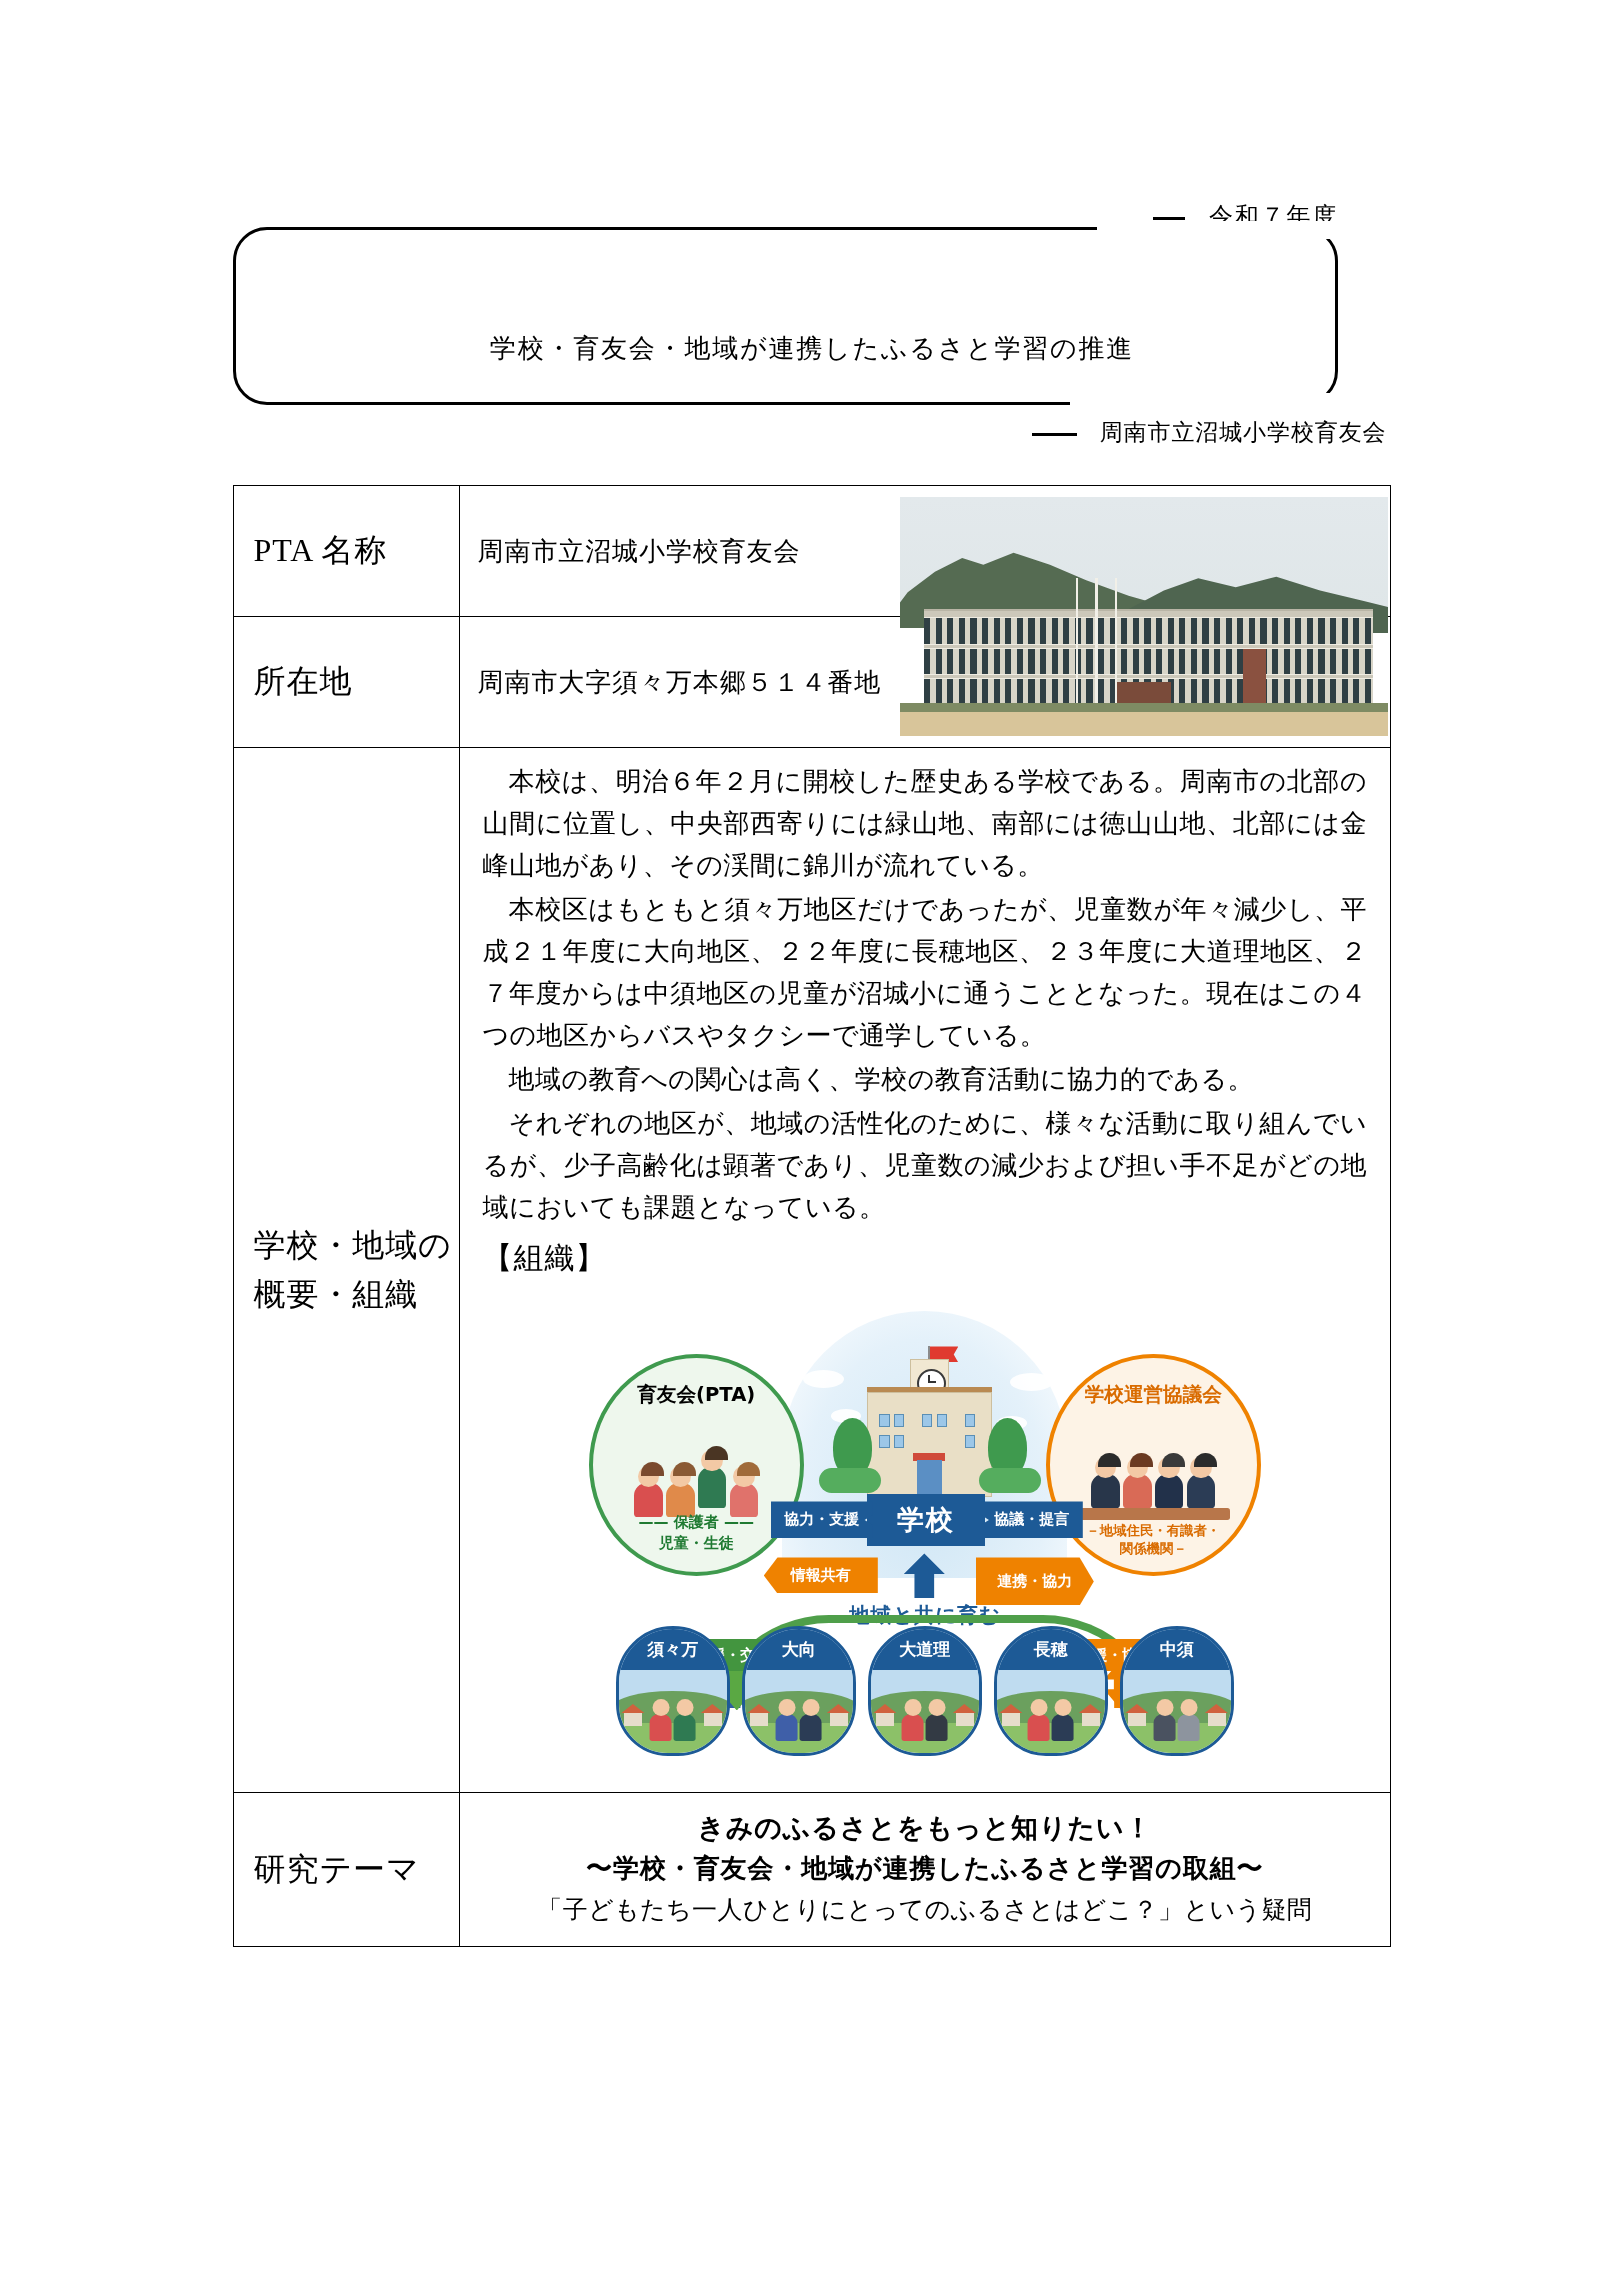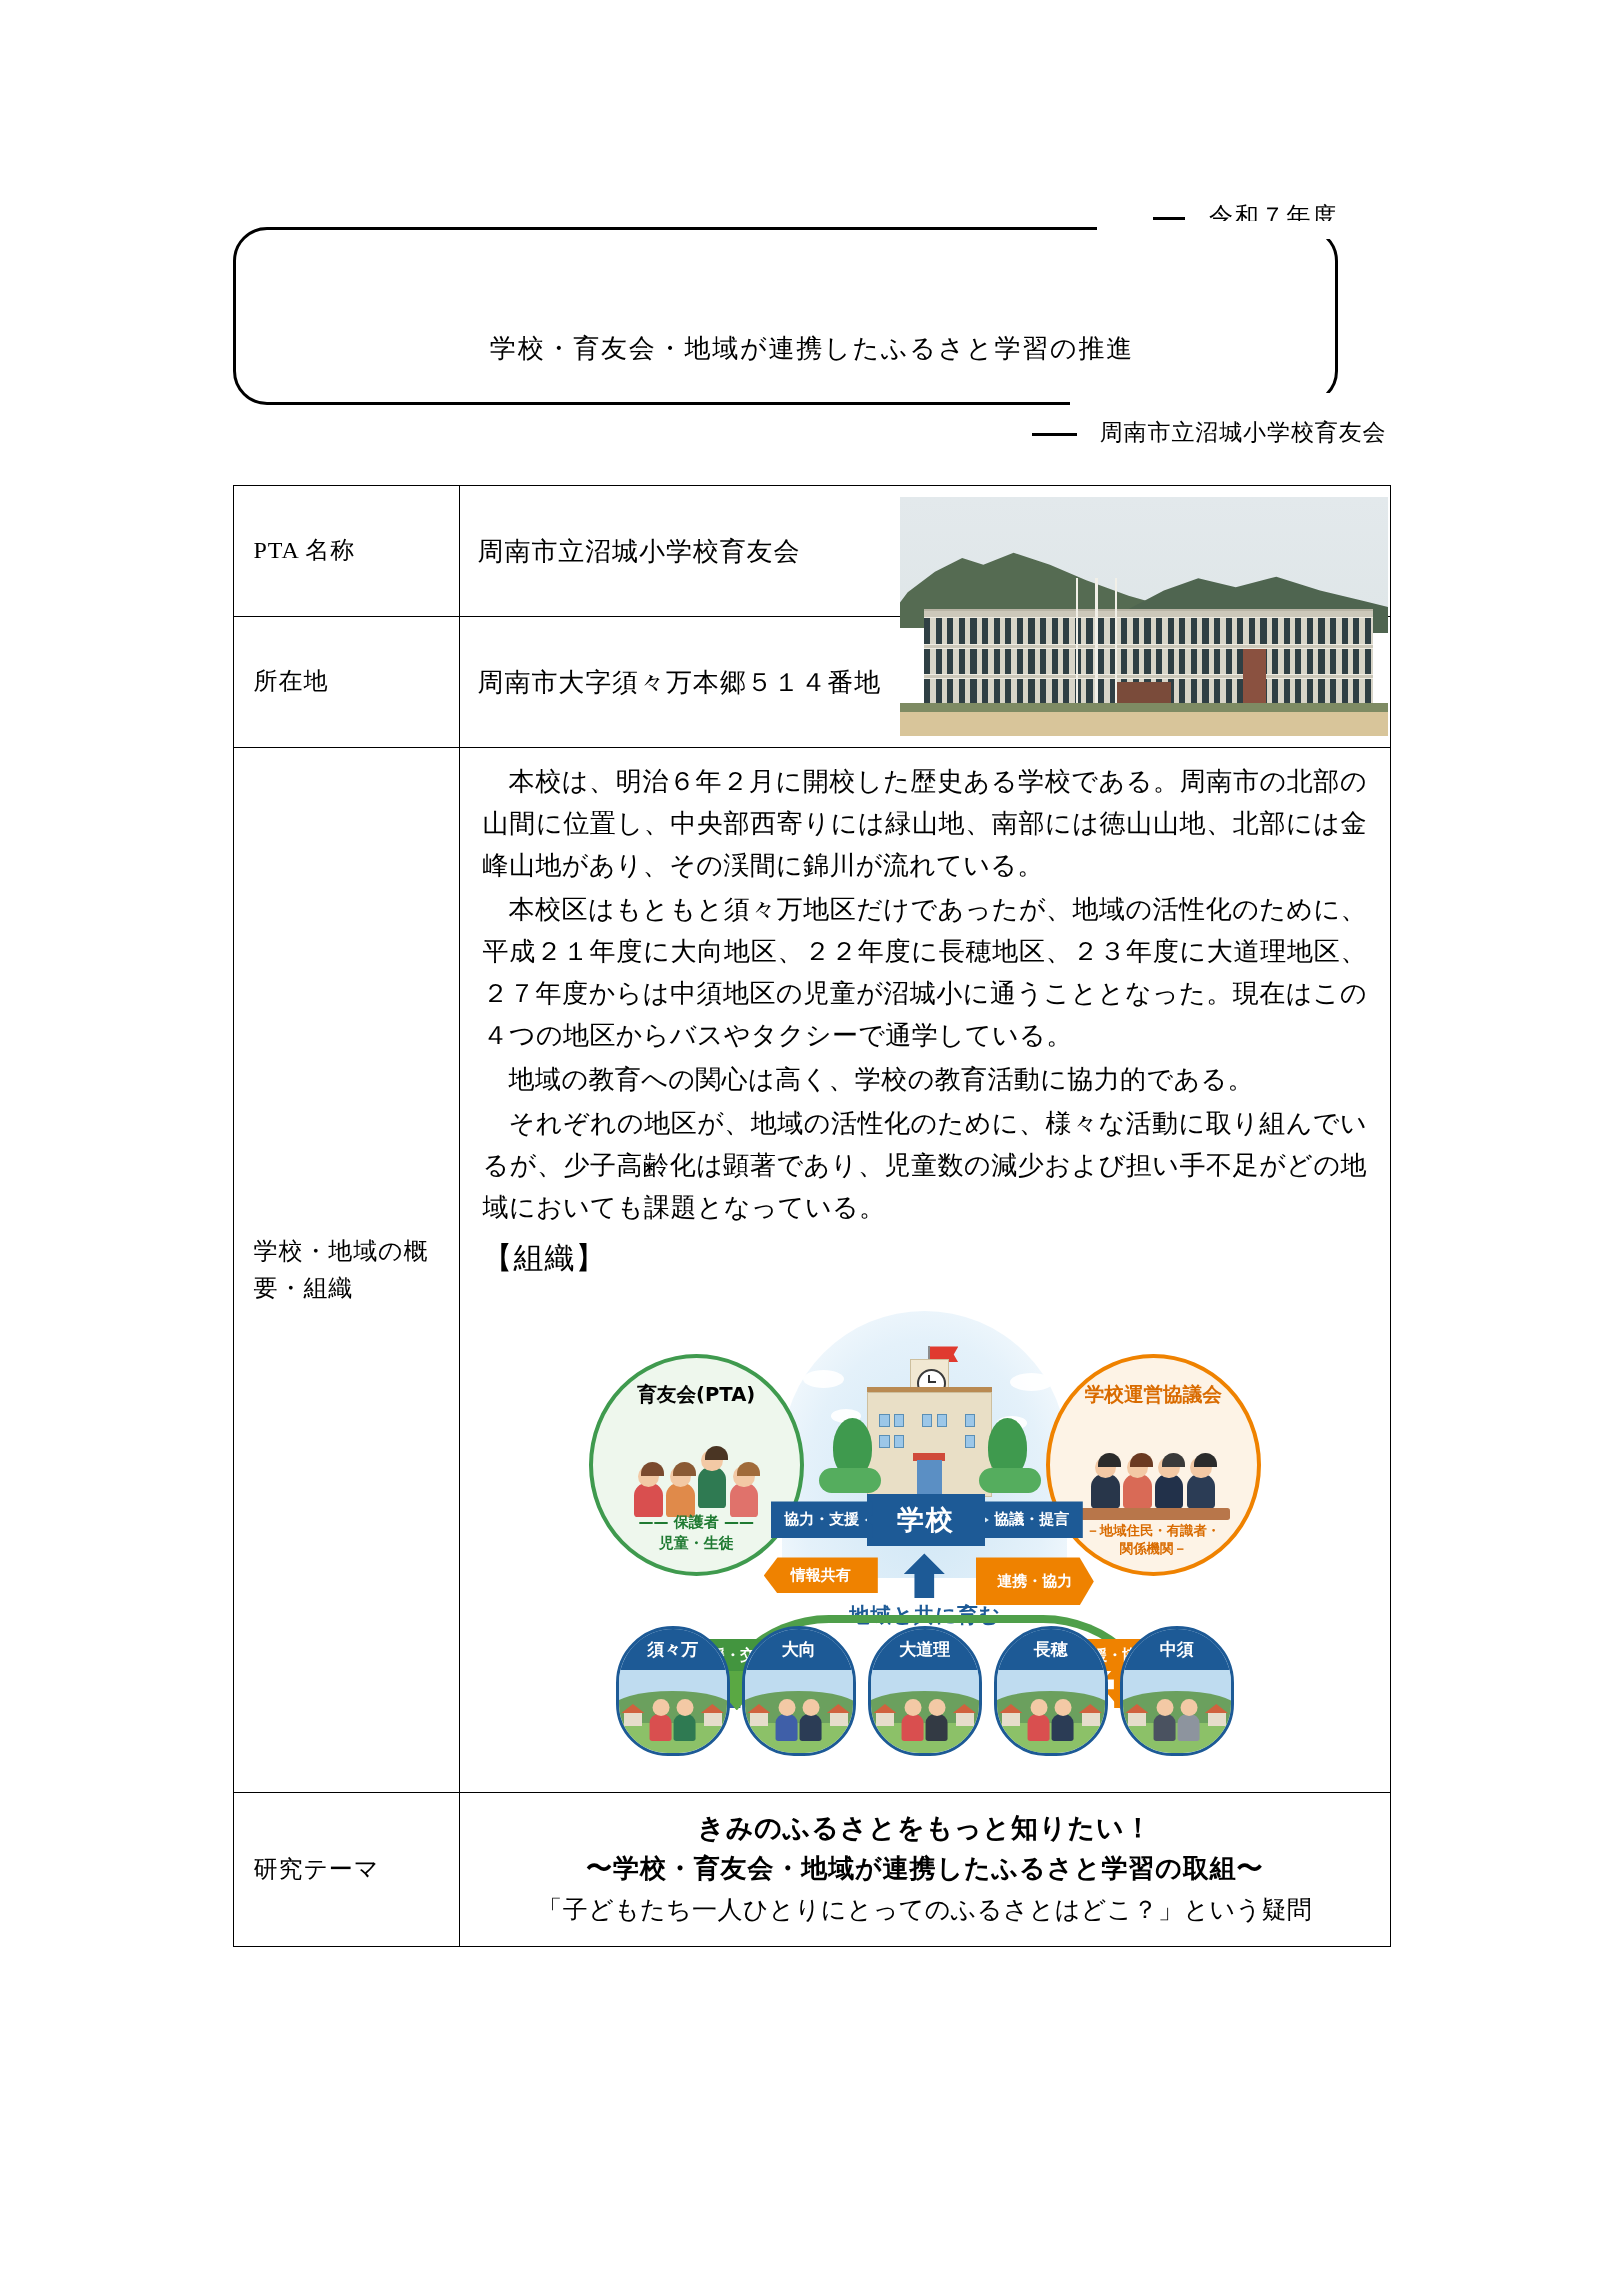--- a/index.html
+++ b/index.html
@@ -89,21 +89,21 @@
     table-layout: fixed;
   }
   #main-table td {
     border: 1.8px solid #000;
     padding: 0;
     vertical-align: middle;
   }
   .col-label { width: 205px; }
 
   .row-label {
-    font-size: 24px;
+    font-size: 32px;
     padding-left: 19.6px !important;
     letter-spacing: 0.9px;
     line-height: 1.55;
   }
   .row-label.tall { vertical-align: middle; }
   .cell-value {
     font-size: 26px;
     padding: 16px 18px !important;
     letter-spacing: 0.9px;
   }
@@ -392,21 +392,21 @@
     <tr class="row-addr">
       <td class="col-label row-label">所在地</td>
       <td class="cell-value">周南市大字須々万本郷５１４番地</td>
     </tr>
 
     <tr>
       <td class="col-label row-label tall">学校・地域の概要・組織</td>
       <td class="desc-cell">
 
         <p class="desc-p">本校は、明治６年２月に開校した歴史ある学校である。周南市の北部の山間に位置し、中央部西寄りには緑山地、南部には徳山山地、北部には金峰山地があり、その渓間に錦川が流れている。</p>
-        <p class="desc-p">本校区はもともと須々万地区だけであったが、地域の活性化のために、平成２１年度に大向地区、２２年度に長穂地区、２３年度に大道理地区、２７年度からは中須地区の児童が沼城小に通うこととなった。現在はこの４つの地区からバスやタクシーで通学している。</p>
+        <p class="desc-p">本校区はもともと須々万地区だけであったが、児童数が年々減少し、平成２１年度に大向地区、２２年度に長穂地区、２３年度に大道理地区、２７年度からは中須地区の児童が沼城小に通うこととなった。現在はこの４つの地区からバスやタクシーで通学している。</p>
         <p class="desc-p">地域の教育への関心は高く、学校の教育活動に協力的である。</p>
         <p class="desc-p">それぞれの地区が、地域の活性化のために、様々な活動に取り組んでいるが、少子高齢化は顕著であり、児童数の減少および担い手不足がどの地域においても課題となっている。</p>
 
         <div class="org-label">【組織】</div>
 
         <div id="org-diagram">
 
           <div class="dg-skydome"></div>
           <div class="dg-cloud" style="left:230px;top:86px;width:41px;height:18px;"></div>
           <div class="dg-cloud" style="left:258px;top:125px;width:30px;height:13.4px;"></div>

